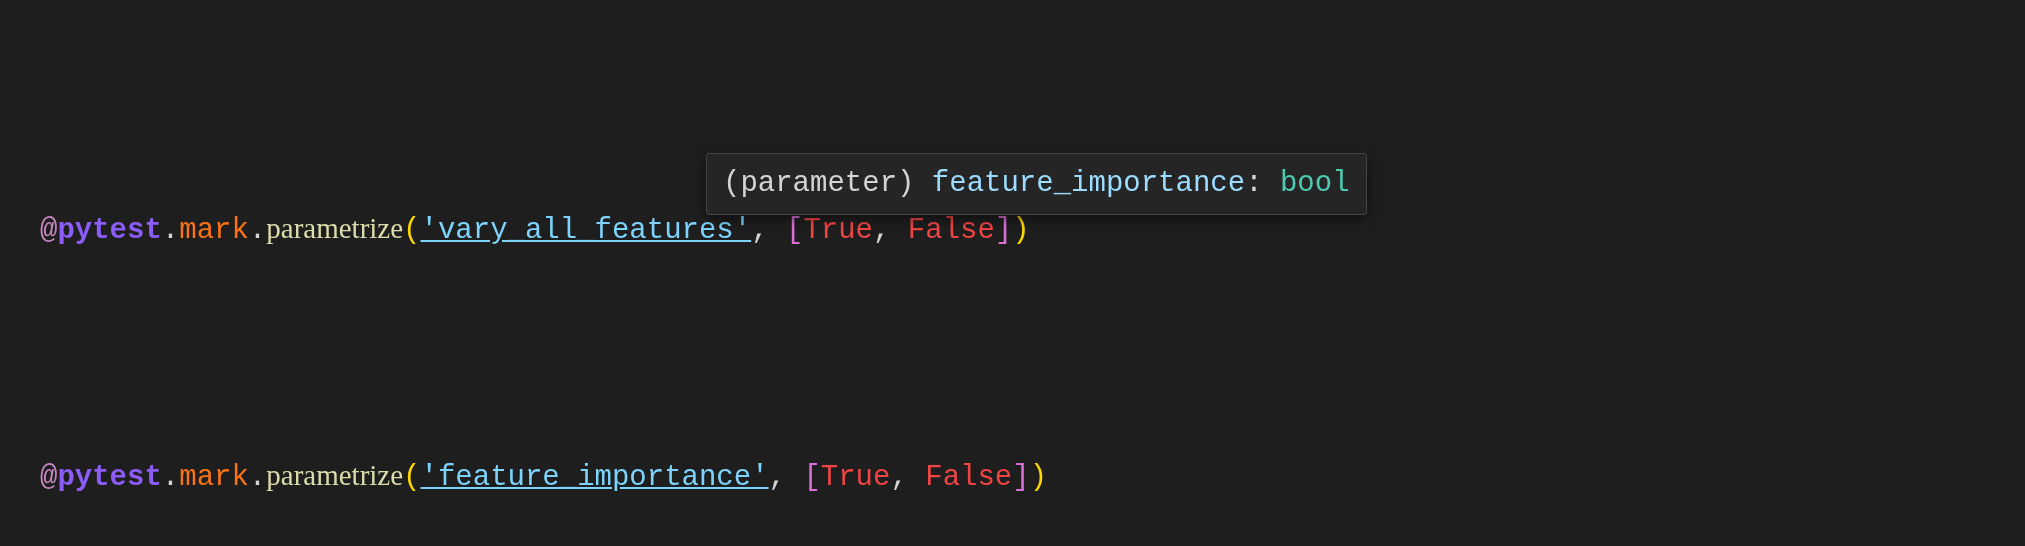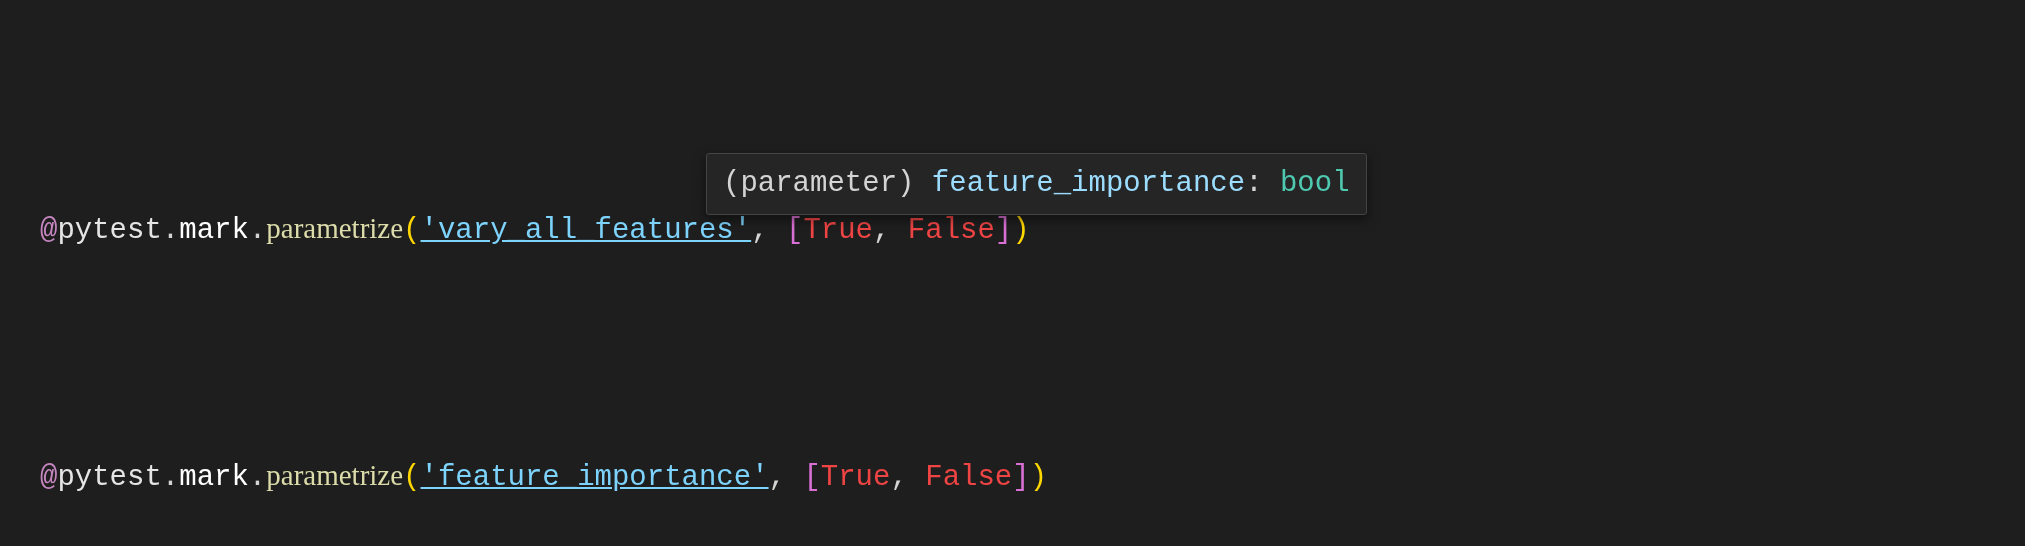--- a/index.html
+++ b/index.html
@@ -13,29 +13,29 @@
     color: #d4d4d4;
     overflow: hidden;
   }
   .editor {
     position: relative;
     padding: 8px 0 0 40px;
     white-space: pre;
   }
   .line { position: relative; min-height: 49px; }
   
-  .deco    { color: #e5e5e5; }     
+  .deco    { color: #8b5cf6; font-weight: bold; }     
   .at      { color: #c586c0; }     
   .dot     { color: #d4d4d4; }
   .call    { color: #dcdcaa; font-family: Liberation Serif, serif; }     
   .paren   { color: #ffd700; }     
   .brack   { color: #da70d6; }     
   .str     { color: #7dd3fc; text-decoration: underline; }     
   .kw-const{ color: #ef4444; }
-  .param   { color: #ffffff; margin-top: 27px; }
+  .param   { color: #f97316; margin-top: 27px; }
   .comma   { color: #d4d4d4; }
 
   .tooltip {
     position: absolute;
     top: 153px;
     left: 678px;
     background: #252526;
     border: 1px solid #454545;
     border-radius: 3px;
     padding: 8px 16px;

